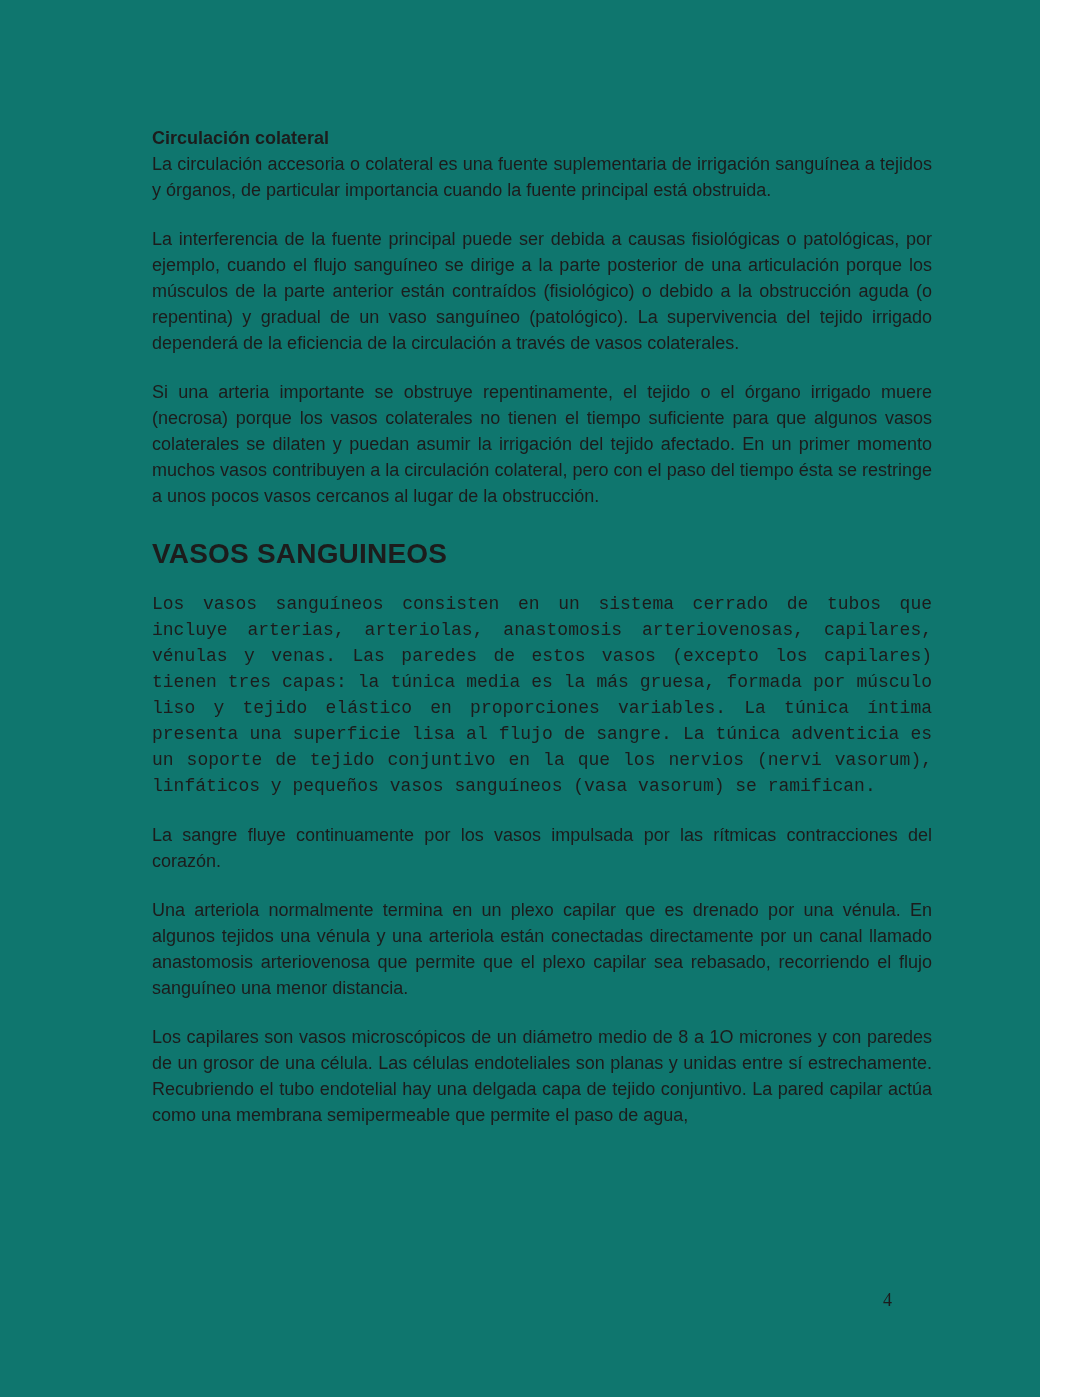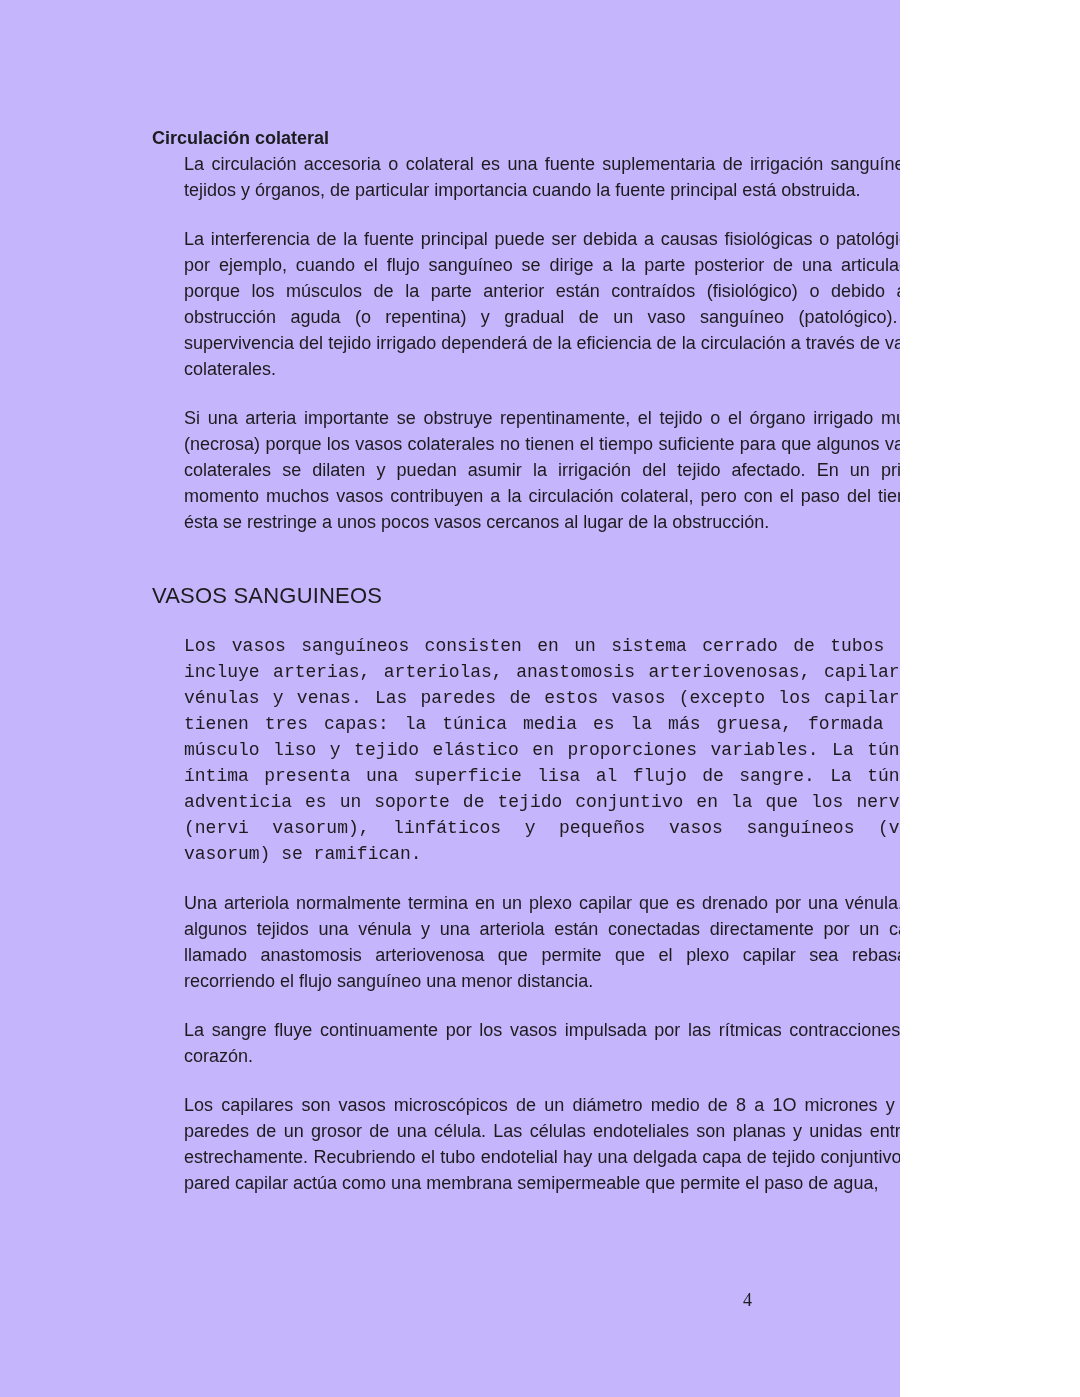--- a/index.html
+++ b/index.html
@@ -6,52 +6,51 @@
   html, body {
     width: 1080px;
     background: #ffffff;
   }
   body {
     font-family: "Liberation Sans", sans-serif;
     color: #1c1c1c;
   }
   .page {
     position: relative;
-    width: 900px;
+    width: 1040px;
     height: 1397px;
-    background: #c4b5fd;
+    background: #0f766e;
     overflow: hidden;
   }
   .content {
     position: absolute;
     top: 125px;
     left: 152px;
     width: 780px;
   }
   .para-heading {
     font-size: 18px;
     line-height: 26px;
     font-weight: bold;
   }
   .para {
     font-size: 18px;
     line-height: 26px;
     text-align: justify;
     margin-top: 23px;
-    margin-left: 32px;
   }
   .para.first {
     margin-top: 0;
   }
   .section-heading {
-    font-size: 22px;
+    font-size: 28px;
     line-height: 30px;
-    font-weight: normal;
+    font-weight: bold;
     letter-spacing: 0.2px;
-    margin-top: 46px;
+    margin-top: 30px;
   }
   .para.after-section {
     margin-top: 22px;
     font-family: Liberation Mono, monospace;
   }
   .page-number {
     position: absolute;
     top: 1288px;
     right: 148px;
     font-family: "Liberation Serif", serif;
@@ -73,22 +72,22 @@
 
     <p class="para">La interferencia de la fuente principal puede ser debida a causas fisiológicas o patológicas, por ejemplo, cuando el flujo sanguíneo se dirige a la parte posterior de una articulación porque los músculos de la parte anterior están contraídos (fisiológico) o debido a la obstrucción aguda (o repentina) y gradual de un vaso sanguíneo (patológico). La supervivencia del tejido irrigado dependerá de la eficiencia de la circulación a través de vasos colaterales.</p>
 
     <p class="para">Si una arteria importante se obstruye repentinamente, el tejido o el órgano irrigado muere (necrosa) porque los vasos colaterales no tienen el tiempo suficiente para que algunos vasos colaterales se dilaten y puedan asumir la irrigación del tejido afectado. En un primer momento muchos vasos contribuyen a la circulación colateral, pero con el paso del tiempo ésta se restringe a unos pocos vasos cercanos al lugar de la obstrucción.</p>
 
 
     <div class="section-heading">VASOS SANGUINEOS</div>
 
     <p class="para after-section">Los vasos sanguíneos consisten en un sistema cerrado de tubos que incluye arterias, arteriolas, anastomosis arteriovenosas, capilares, vénulas y venas. Las paredes de estos vasos (excepto los capilares) tienen tres capas: la túnica media es la más gruesa, formada por músculo liso y tejido elástico en proporciones variables. La túnica íntima presenta una superficie lisa al flujo de sangre. La túnica adventicia es un soporte de tejido conjuntivo en la que los nervios (nervi vasorum), linfáticos y pequeños vasos sanguíneos (vasa vasorum) se ramifican.</p>
 
+    <p class="para">La sangre fluye continuamente por los vasos impulsada por las rítmicas contracciones del corazón.</p>
+
     <p class="para">Una arteriola normalmente termina en un plexo capilar que es drenado por una vénula. En algunos tejidos una vénula y una arteriola están conectadas directamente por un canal llamado anastomosis arteriovenosa que permite que el plexo capilar sea rebasado, recorriendo el flujo sanguíneo una menor distancia.</p>
-
-    <p class="para">La sangre fluye continuamente por los vasos impulsada por las rítmicas contracciones del corazón.</p>
 
     <p class="para">Los capilares son vasos microscópicos de un diámetro medio de 8 a 1O micrones y con paredes de un grosor de una célula. Las células endoteliales son planas y unidas entre sí estrechamente. Recubriendo el tubo endotelial hay una delgada capa de tejido conjuntivo. La pared capilar actúa como una membrana semipermeable que permite el paso de agua,</p>
 
   </div>
 
   <div class="page-number">4</div>
 </div>
 
 </body></html>

